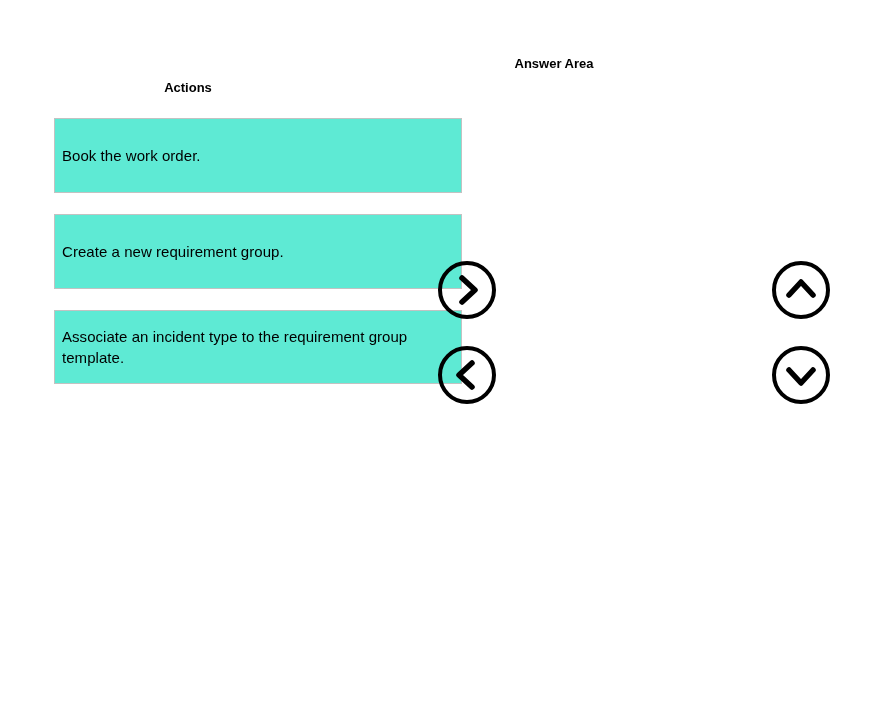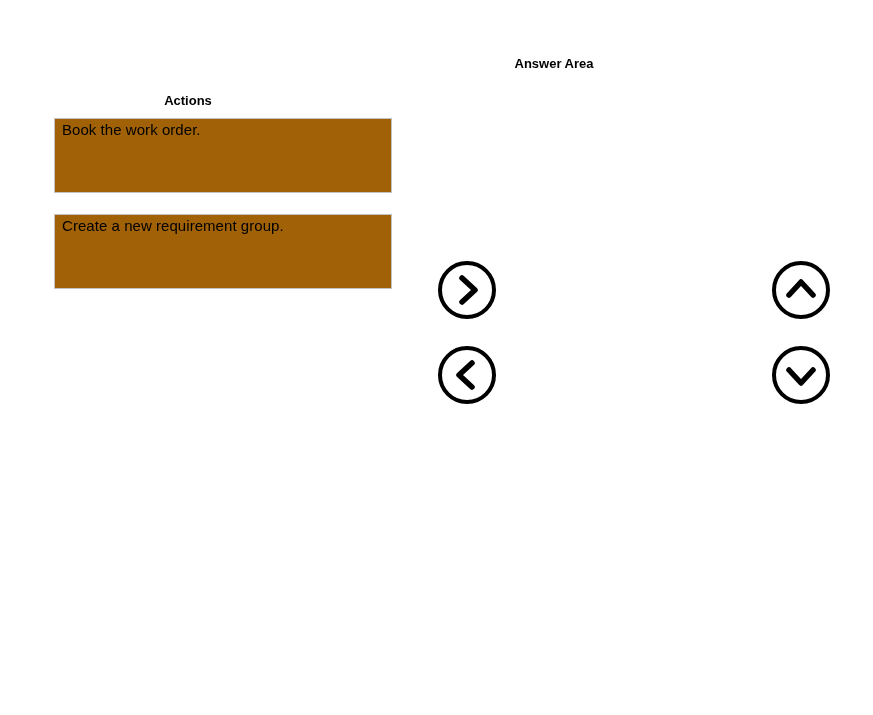--- a/index.html
+++ b/index.html
@@ -26,41 +26,42 @@
     position: absolute;
     font-size: 13px;
     font-weight: bold;
     color: #000000;
     white-space: nowrap;
     line-height: 1;
     transform: translateX(-50%);
   }
   #actions-heading {
     left: 188px;
-    top: 94px;
+    top: 81px;
   }
   #answer-area-heading {
     left: 554px;
     top: 57px;
   }
 
   
   #actions-column {
     position: absolute;
     left: 54px;
     top: 118px;
     width: 338px;
   }
 
   .action-card {
     box-sizing: border-box;
-    width: 338px;
+    width: 408px;
     border: 1px solid #c2c2c2;
-    background: #a16207;
+    background: #5eead4;
     display: flex;
+    align-items: center;
     padding: 0 6px 0 7px;
     margin-bottom: 22px;
   }
   .action-card .action-label {
     font-size: 15px;
     line-height: 21px;
     color: #000000;
     letter-spacing: 0.05px;
   }
 
@@ -125,20 +126,23 @@
     <div class="action-card h1 gap-a">
       <span class="action-label">Book the work order.</span>
     </div>
 
     <div class="action-card h2 gap-b">
       <span class="action-label">Create a new requirement group.</span>
     </div>
 
 
 
+    <div class="action-card h5 gap-e">
+      <span class="action-label">Associate an incident type to the requirement group template.</span>
+    </div>
 
 
   </div>
 
   <div id="answer-area-dropzone"></div>
 
   <button class="circle-btn" id="btn-move-right" title="Move right">
     <span>
       <svg viewBox="0 0 60 60" xmlns="http://www.w3.org/2000/svg">
         <circle cx="30" cy="30" r="27" fill="none" stroke="#000000" stroke-width="4"></circle>

